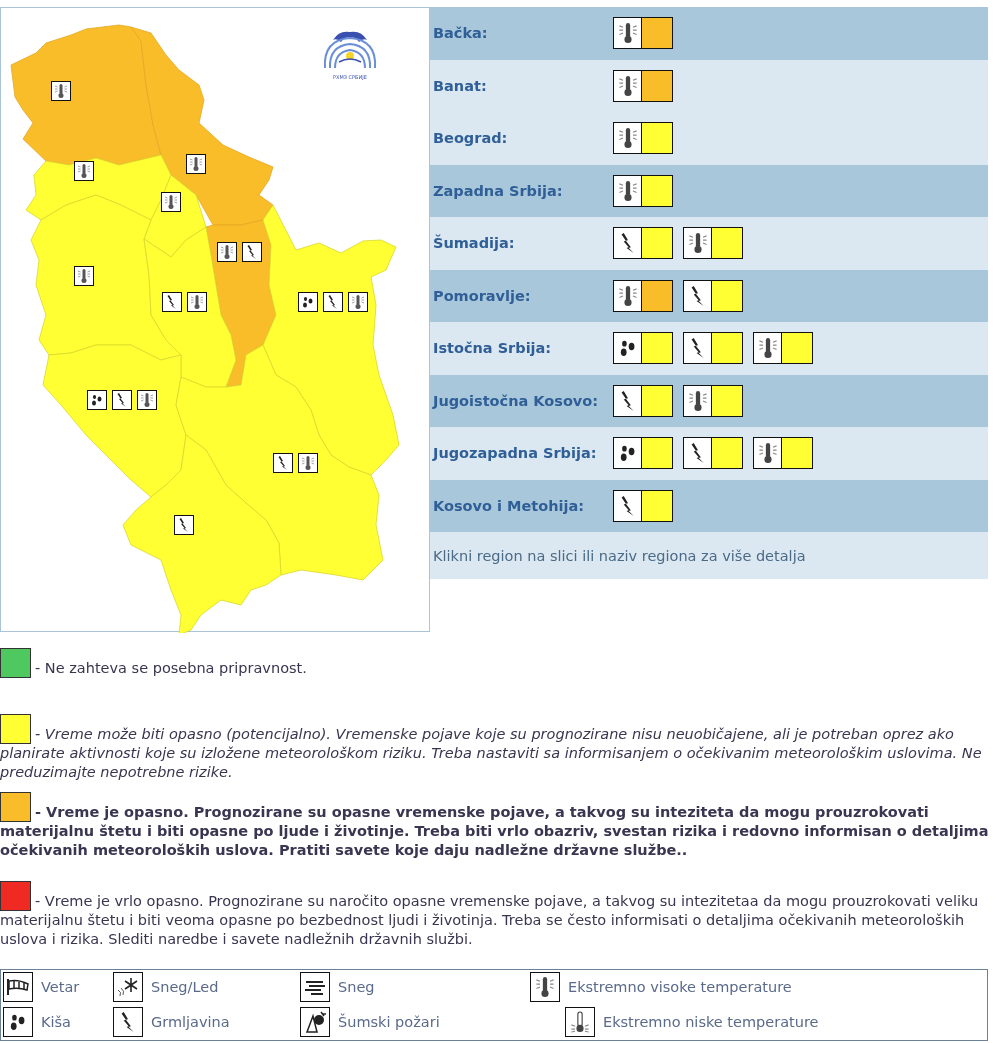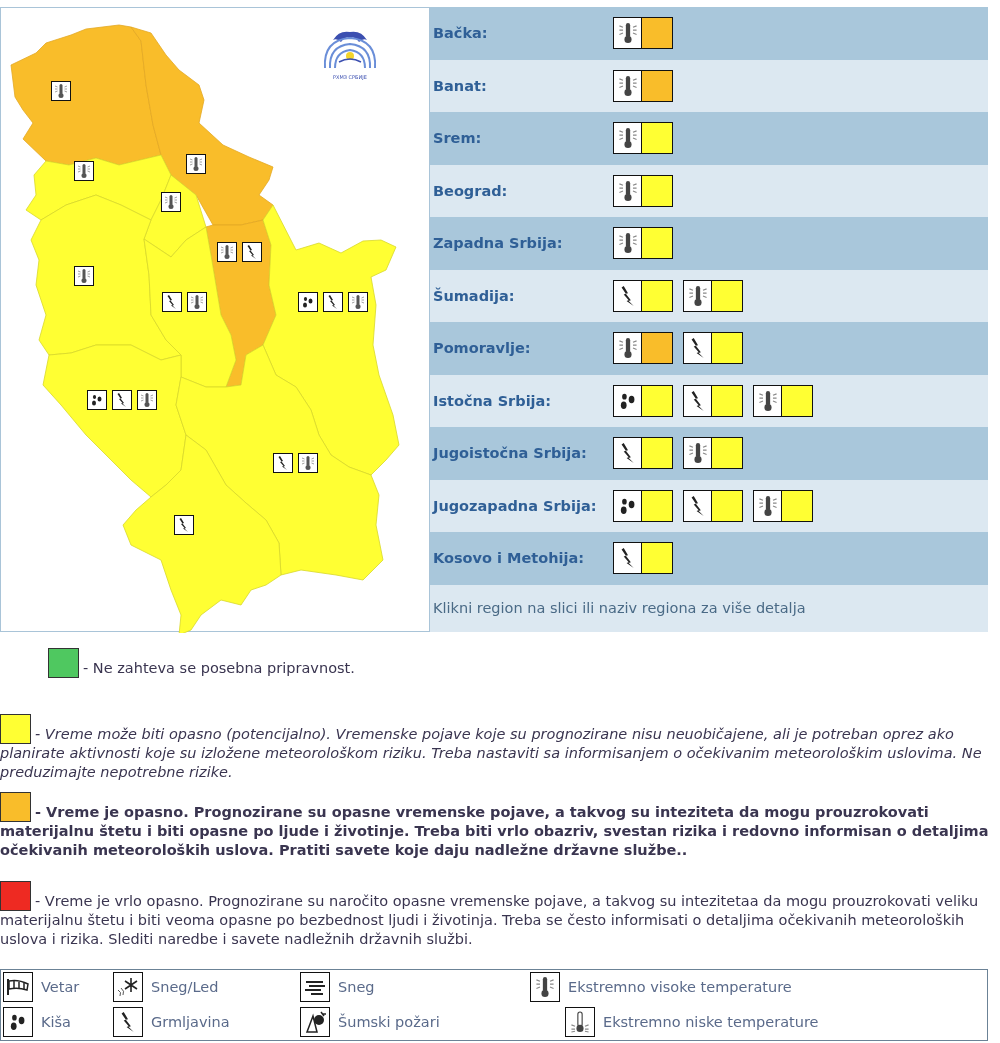--- a/index.html
+++ b/index.html
@@ -242,35 +242,20 @@
               <svg width="20" height="26" viewBox="0 0 14 16">
                 <rect x="5.5" y="1" width="3" height="10" rx="1.5" fill="#444"></rect>
                 <circle cx="7" cy="12.5" r="2.5" fill="#444"></circle>
                 <path d="M1,3 L3.5,4 M1,6 L3.5,6 M1,9 L3.5,8 M13,3 L10.5,4 M13,6 L10.5,6 M13,9 L10.5,8" stroke="#888" stroke-width="0.8"></path>
               </svg>
             </div>
             <div class="lvl" style="background: rgb(249, 189, 42);"></div>
           </div>
         </div>
       </div>
-      <div class="row dark">
-        <span class="name">Srem:</span>
-        <div class="warns">
-          <div class="warn">
-            <div class="ic">
-              <svg width="20" height="26" viewBox="0 0 14 16">
-                <rect x="5.5" y="1" width="3" height="10" rx="1.5" fill="#444"></rect>
-                <circle cx="7" cy="12.5" r="2.5" fill="#444"></circle>
-                <path d="M1,3 L3.5,4 M1,6 L3.5,6 M1,9 L3.5,8 M13,3 L10.5,4 M13,6 L10.5,6 M13,9 L10.5,8" stroke="#888" stroke-width="0.8"></path>
-              </svg>
-            </div>
-            <div class="lvl" style="background: rgb(255, 255, 51);"></div>
-          </div>
-        </div>
-      </div>
       <div class="row light">
         <span class="name">Beograd:</span>
         <div class="warns">
           <div class="warn">
             <div class="ic">
               <svg width="20" height="26" viewBox="0 0 14 16">
                 <rect x="5.5" y="1" width="3" height="10" rx="1.5" fill="#444"></rect>
                 <circle cx="7" cy="12.5" r="2.5" fill="#444"></circle>
                 <path d="M1,3 L3.5,4 M1,6 L3.5,6 M1,9 L3.5,8 M13,3 L10.5,4 M13,6 L10.5,6 M13,9 L10.5,8" stroke="#888" stroke-width="0.8"></path>
               </svg>
@@ -367,21 +352,21 @@
                 <rect x="5.5" y="1" width="3" height="10" rx="1.5" fill="#444"></rect>
                 <circle cx="7" cy="12.5" r="2.5" fill="#444"></circle>
                 <path d="M1,3 L3.5,4 M1,6 L3.5,6 M1,9 L3.5,8 M13,3 L10.5,4 M13,6 L10.5,6 M13,9 L10.5,8" stroke="#888" stroke-width="0.8"></path>
               </svg>
             </div>
             <div class="lvl" style="background: rgb(255, 255, 51);"></div>
           </div>
         </div>
       </div>
       <div class="row dark">
-        <span class="name">Jugoistočna Srbija:</span>
+        <span class="name">Jugoistočna Kosovo:</span>
         <div class="warns">
           <div class="warn">
             <div class="ic">
               <svg width="20" height="26" viewBox="0 0 14 16">
                 <path d="M4,1 L7,6 L5.5,6.5 L9,11 L7.5,11.5 L11,15 L6,11.5 L7.5,11 L4,7 L5.5,6.5 L2.5,2 Z" fill="#222"></path>
               </svg>
             </div>
             <div class="lvl" style="background: rgb(255, 255, 51);"></div>
           </div>
           <div class="warn">
@@ -440,21 +425,21 @@
             </div>
             <div class="lvl" style="background: rgb(255, 255, 51);"></div>
           </div>
         </div>
       </div>
       <div class="row light footer">Klikni region na slici ili naziv regiona za više detalja</div>
     </div>
 </div>
 
 <div class="levels">
-  <div class="lvl-item" style="top:0px;padding-left:48px;">
+  <div class="lvl-item" style="top:0px;">
     <span class="swatch" style="background:#4fc860;"></span><span>- Ne zahteva se posebna pripravnost.</span>
   </div>
   <div class="lvl-item" style="top:66px;font-style:italic;">
     <span class="swatch" style="background:#ffff33;"></span><span>- Vreme može biti opasno (potencijalno). Vremenske pojave koje su prognozirane nisu neuobičajene, ali je potreban oprez ako planirate aktivnosti koje su izložene meteorološkom riziku. Treba nastaviti sa informisanjem o očekivanim meteorološkim uslovima. Ne preduzimajte nepotrebne rizike.</span>
   </div>
   <div class="lvl-item" style="top:144px;font-weight:bold;">
     <span class="swatch" style="background:#f9bd2a;"></span><span>- Vreme je opasno. Prognozirane su opasne vremenske pojave, a takvog su inteziteta da mogu prouzrokovati materijalnu štetu i biti opasne po ljude i životinje. Treba biti vrlo obazriv, svestan rizika i redovno informisan o detaljima očekivanih meteoroloških uslova. Pratiti savete koje daju nadležne državne službe..</span>
   </div>
   <div class="lvl-item" style="top:233px;">
     <span class="swatch" style="background:#ee2a22;"></span><span>- Vreme je vrlo opasno. Prognozirane su naročito opasne vremenske pojave, a takvog su intezitetaa da mogu prouzrokovati veliku materijalnu štetu i biti veoma opasne po bezbednost ljudi i životinja. Treba se često informisati o detaljima očekivanih meteoroloških uslova i rizika. Slediti naredbe i savete nadležnih državnih službi.</span>

